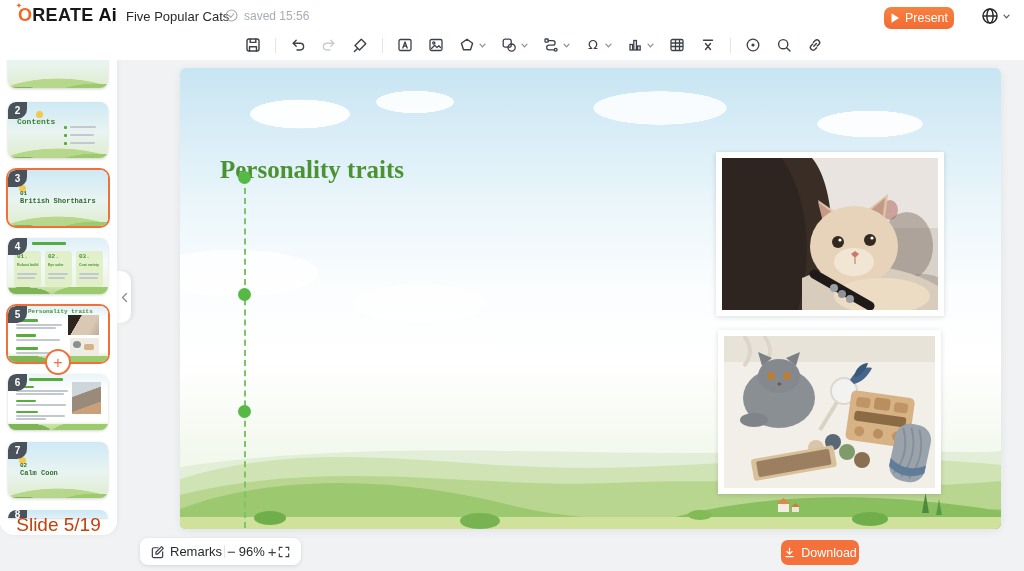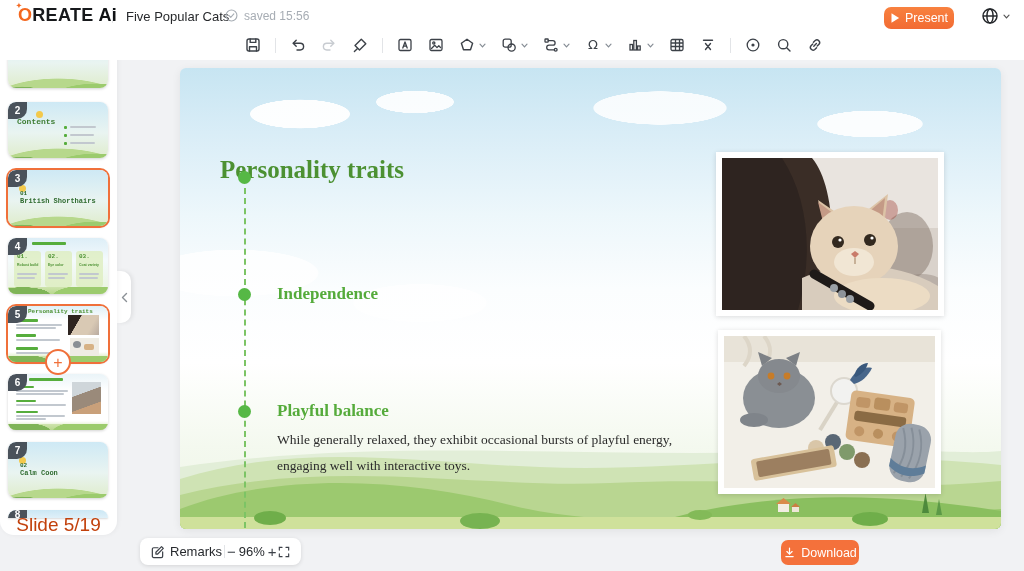--- a/index.html
+++ b/index.html
@@ -358,26 +358,20 @@
   </svg>
 
   <h1 class="slide-title">Personality traits</h1>
 
   <div class="tl-line"></div>
   <span class="tl-dot" style="top:103px;"></span>
   <span class="tl-dot" style="top:220px;"></span>
   <span class="tl-dot" style="top:337px;"></span>
 
   <div class="sec" style="top:216px;">
-    <div class="sec-h">Independence</div>
-  </div>
-  <div class="sec" style="top:333px;">
-    <div class="sec-h">Playful balance</div>
-    <div class="sec-b">While generally relaxed, they exhibit occasional bursts of playful energy,
-engaging well with interactive toys.</div>
   </div>
 
   <div class="photo" style="left:536px;top:84px;">
     <svg width="216" height="152" viewBox="0 0 216 152">
       <rect width="216" height="152" fill="#d9d2cb"></rect>
       <rect width="216" height="70" fill="#e9e4df"></rect>
       <ellipse cx="185" cy="88" rx="26" ry="34" fill="#7a6a60" opacity=".45"></ellipse>
       <ellipse cx="168" cy="52" rx="8" ry="10" fill="#a04038" opacity=".4"></ellipse>
       <ellipse cx="200" cy="130" rx="24" ry="14" fill="#8c7d72" opacity=".4"></ellipse>
       <path d="M0 0h86c26 30 30 90 12 152H0z" fill="#2e2420"></path>

